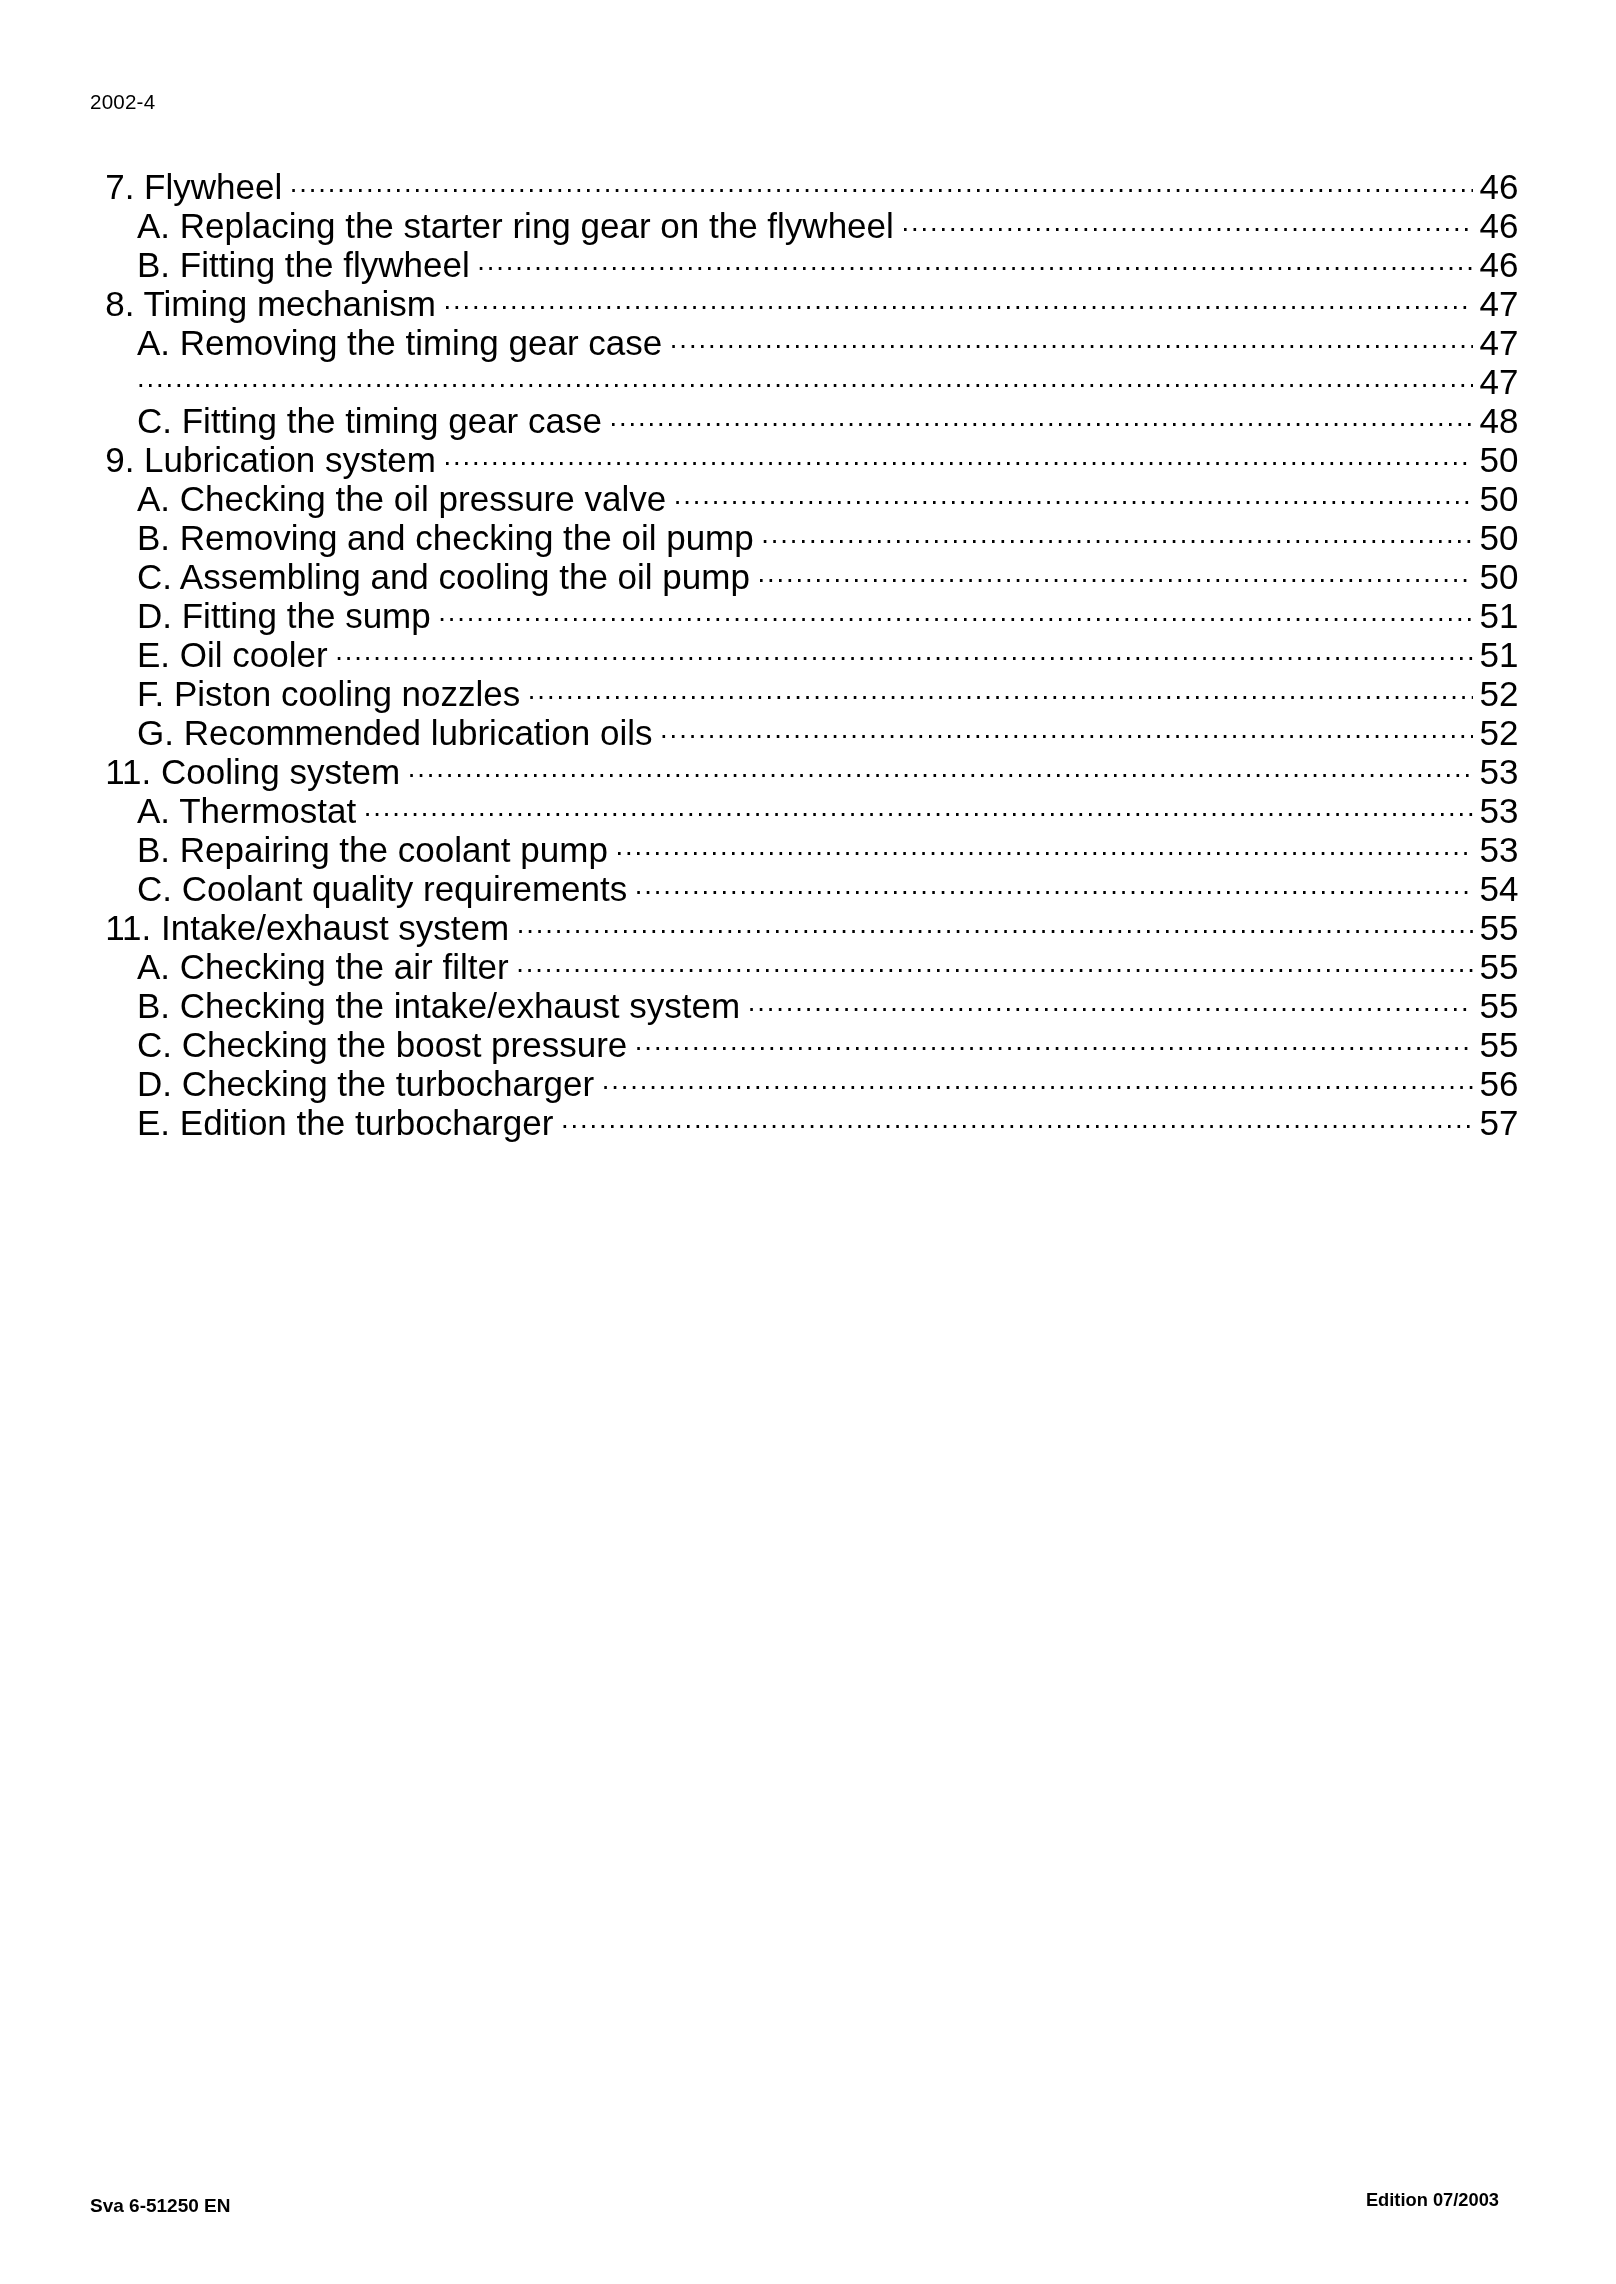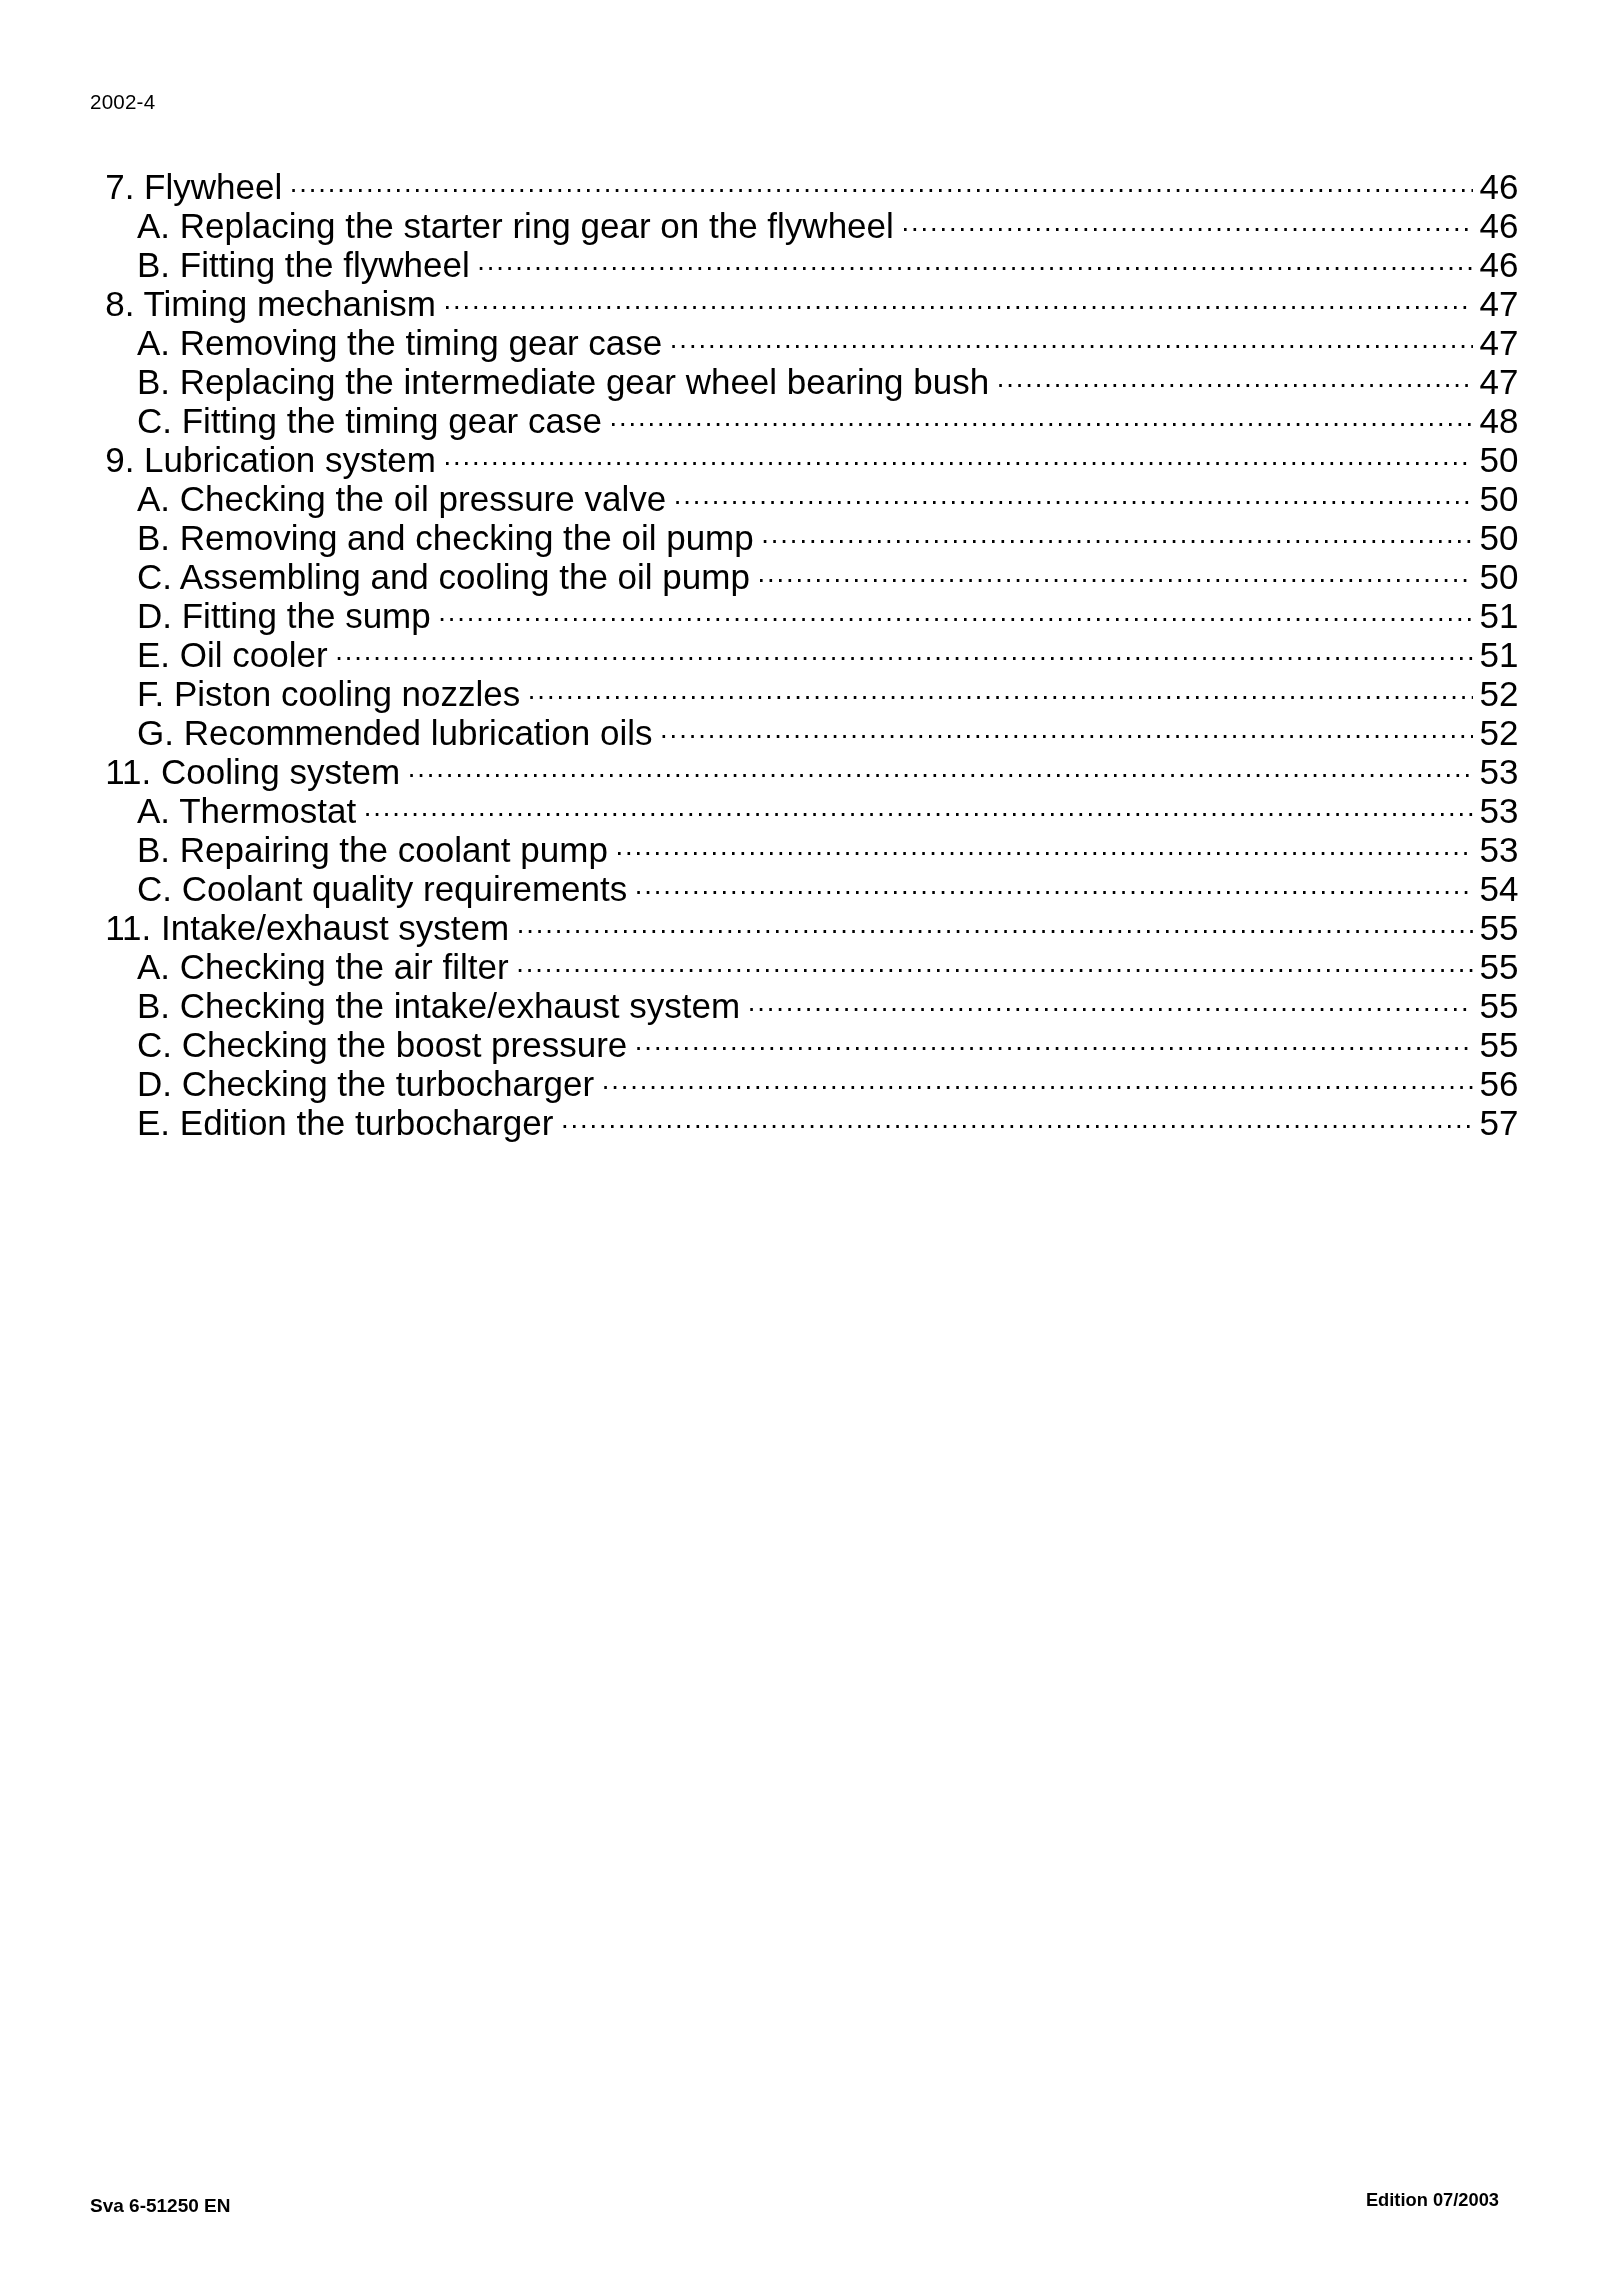--- a/index.html
+++ b/index.html
@@ -112,21 +112,20 @@
         <span class="label">8. Timing mechanism</span>
         <span class="leader"></span>
         <span class="page-num">47</span>
       </div>
       <div class="toc-row level-2">
         <span class="label">A. Removing the timing gear case</span>
         <span class="leader"></span>
         <span class="page-num">47</span>
       </div>
       <div class="toc-row level-2">
-        <span class="label">B. Replacing the intermediate gear wheel bearing bush</span>
         <span class="leader"></span>
         <span class="page-num">47</span>
       </div>
       <div class="toc-row level-2">
         <span class="label">C. Fitting the timing gear case</span>
         <span class="leader"></span>
         <span class="page-num">48</span>
       </div>
       <div class="toc-row level-1">
         <span class="label">9. Lubrication system</span>

